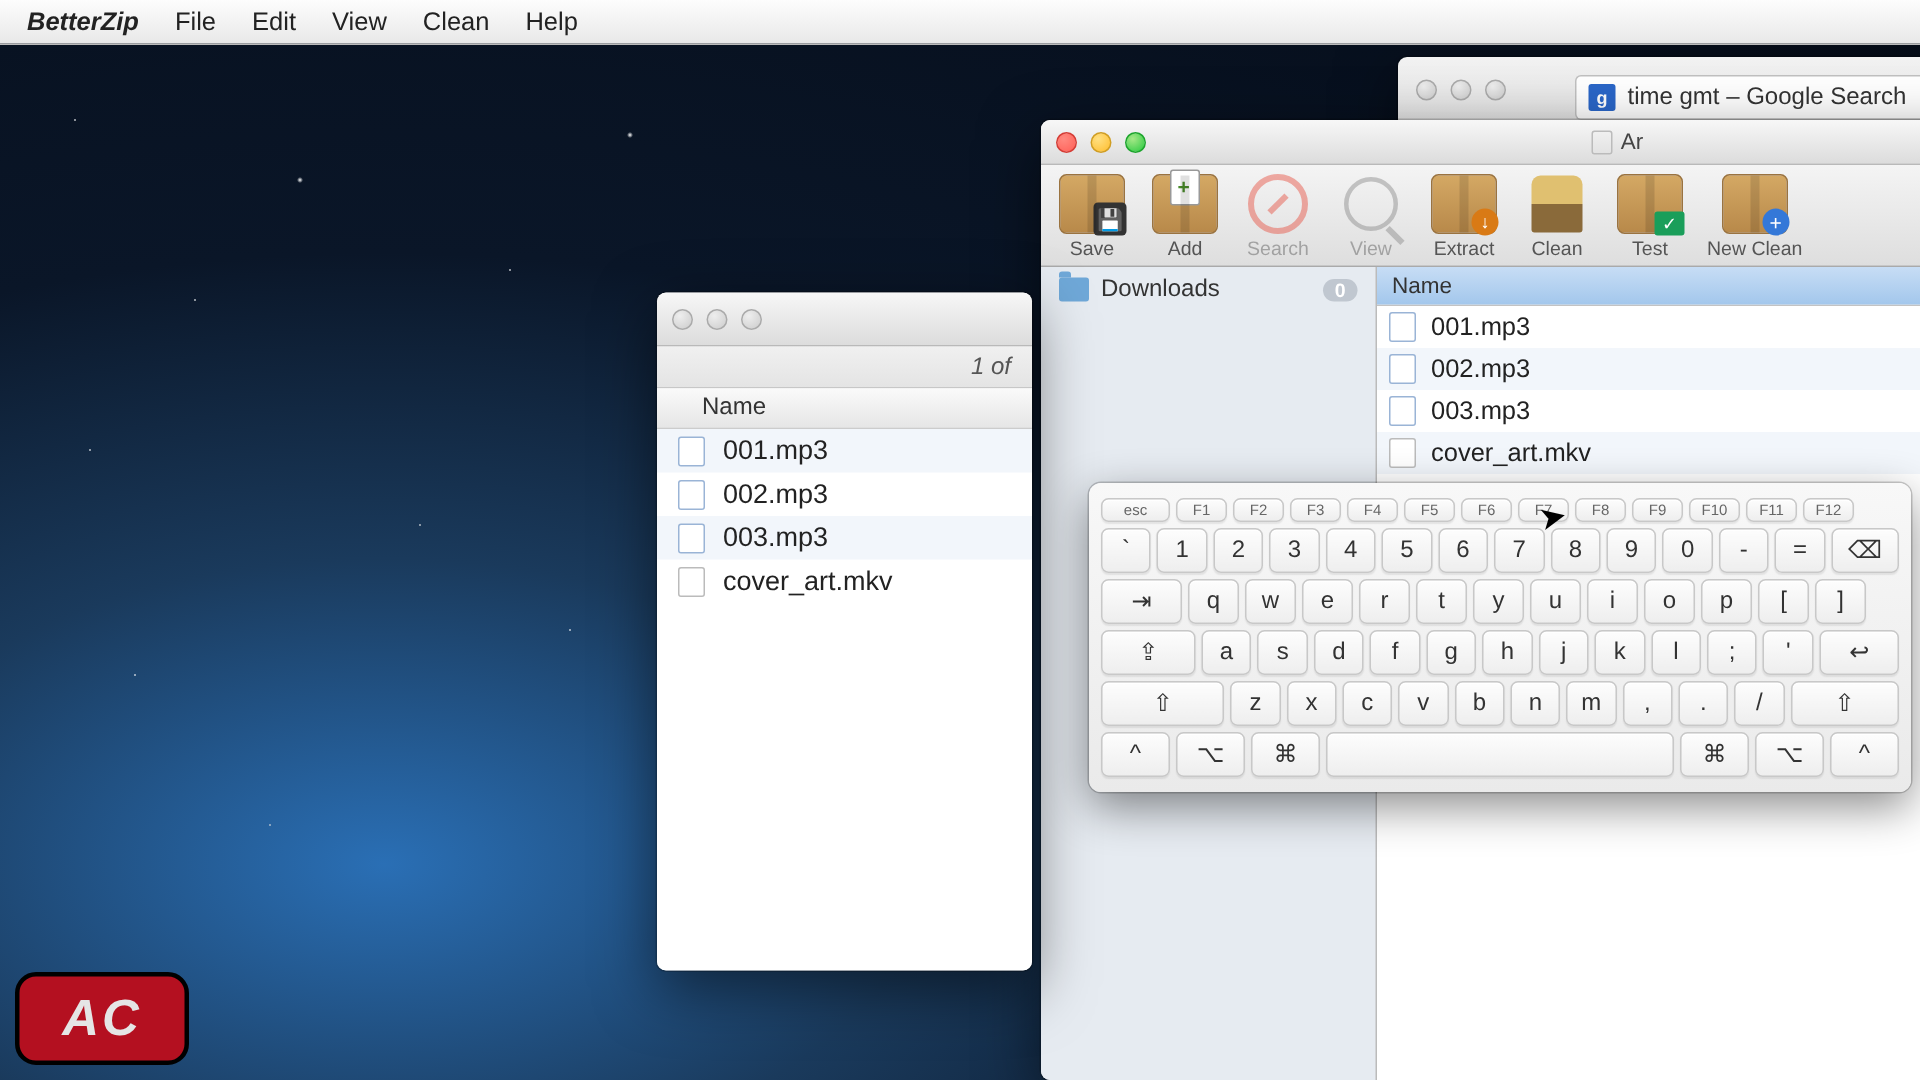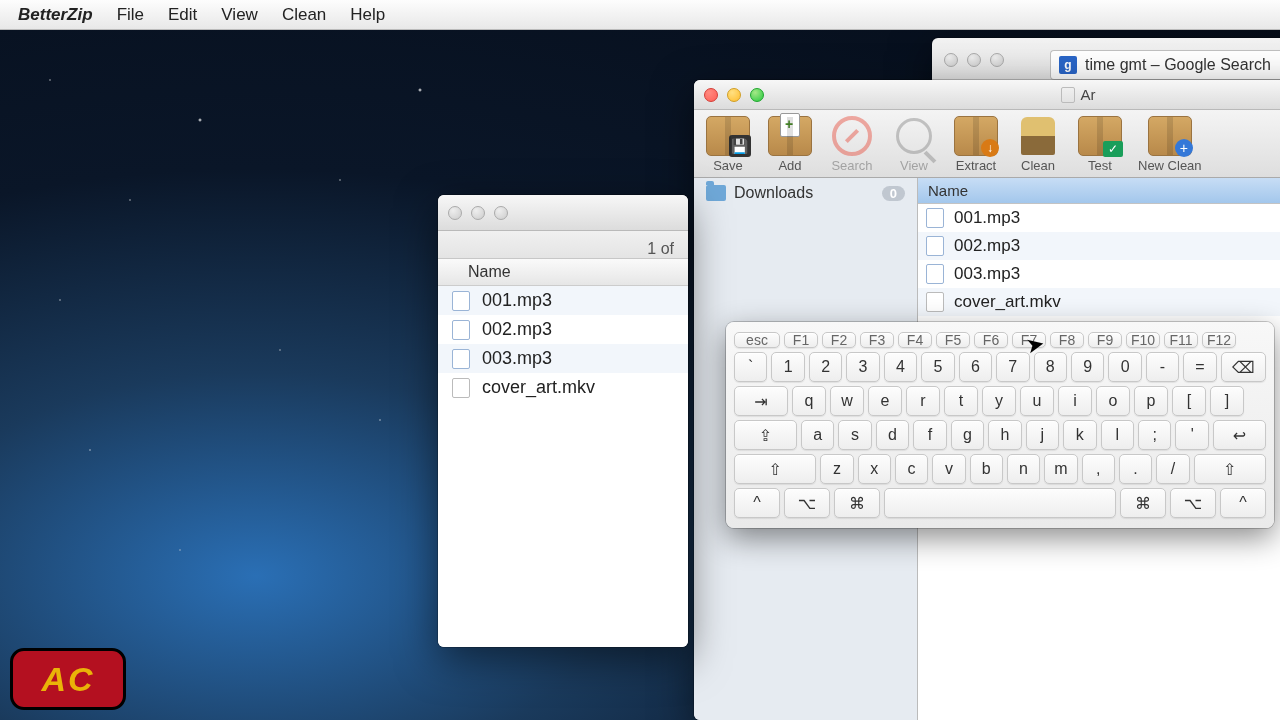--- a/index.html
+++ b/index.html
@@ -116,21 +116,21 @@
 .col-name.sorted{background:linear-gradient(#c7ddf5,#a3c7ec);}
 .list-rows .row { display:flex; align-items:center; padding:4px 8px; font-size:17px; color:#222;}
 .list-rows .row:nth-child(even){background:#f2f6fb;}
 .row .ficon{width:18px;height:20px;background:#fff;border:1px solid #9ab4d6;border-radius:2px;margin-right:10px;position:relative;}
 .row .ficon.generic{border-color:#bbb;}
 .row .fname{flex:1;}
 
 
 .finder { top: 195px; left: 438px; width: 250px; height: 452px; }
 .finder .titlebar { height: 36px; }
-.finder-sub { height: 28px; background:linear-gradient(#f0f0f0,#e4e4e4); border-bottom:1px solid #c7c7c7; display:flex; align-items:flex-end; justify-content:flex-end; padding:0 14px; font-size:16px; color:#555;}
+.finder-sub { height: 28px; background:linear-gradient(#f0f0f0,#e4e4e4); border-bottom:1px solid #c7c7c7; display:flex; align-items:center; justify-content:flex-end; padding:0 14px; font-size:16px; color:#555;font-style:italic;}
 .finder-list { background:#fff; height: calc(100% - 64px); }
 .fl-header{background:linear-gradient(#fafafa,#e6e6e6);border-bottom:1px solid #ccc;padding:4px 30px;font-size:16px;color:#333;}
 .fl-row{display:flex;align-items:center;padding:4px 14px;font-size:18px;color:#222;}
 .fl-row:nth-child(odd){background:#f2f6fb;}
 .fl-row .ficon{width:18px;height:20px;background:#fff;border:1px solid #9ab4d6;border-radius:2px;margin-right:12px;}
 .fl-row .ficon.generic{border-color:#bbb;}
 .fl-row .ficon.zip{border-color:#bbb;background:#fdfdfd;}
 
 
 .kbd {
@@ -142,26 +142,26 @@
 .kbd-top{display:flex;align-items:center;gap:8px;margin-bottom:2px;}
 .kbd-top .traffic span{width:12px;height:12px;}
 .kbd-title{flex:1;text-align:right;font-size:13px;color:#777;padding-right:14px;}
 .krow{display:flex;gap:4px;margin-top:4px;}
 .key{
   background:linear-gradient(#fdfdfd,#eee);
   border:1px solid #c8c8c8;border-radius:5px;
   height:30px;display:flex;align-items:center;justify-content:center;
   font-size:16px;color:#333;box-shadow:0 1px 0 #fff inset, 0 1px 1px rgba(0,0,0,0.08);
 }
-.key.fn{height:16px;font-size:14px;color:#666;}
+.key.fn{height:16px;font-size:10px;color:#666;}
 .w1{width:34px;text-align:right;} .w125{width:46px;} .w15{width:54px;} .w175{width:64px;}
 .w2{width:74px;} .w225{width:84px;} .wspace{flex:1;}
 
 
-.ac-badge{position:absolute;left:10px;bottom:10px;width:116px;height:62px;background:#b41020;border-radius:14px;display:flex;align-items:center;justify-content:center;color:#eab308;font-size:34px;font-weight:900;font-style:italic;border:3px solid #000;letter-spacing:2px;}
+.ac-badge{position:absolute;left:10px;bottom:10px;width:116px;height:62px;background:#b41020;border-radius:14px;display:flex;align-items:center;justify-content:center;color:#e5e5e5;font-size:34px;font-weight:900;font-style:italic;border:3px solid #000;letter-spacing:2px;}
 
 
 .cursor{position:absolute;top:332px;left:1026px;font-size:22px;color:#000;z-index:200;transform:rotate(-12deg);}
 </style>
 </head>
 <body>
 
 <div class="desktop"></div>
 
 <div class="menubar">

